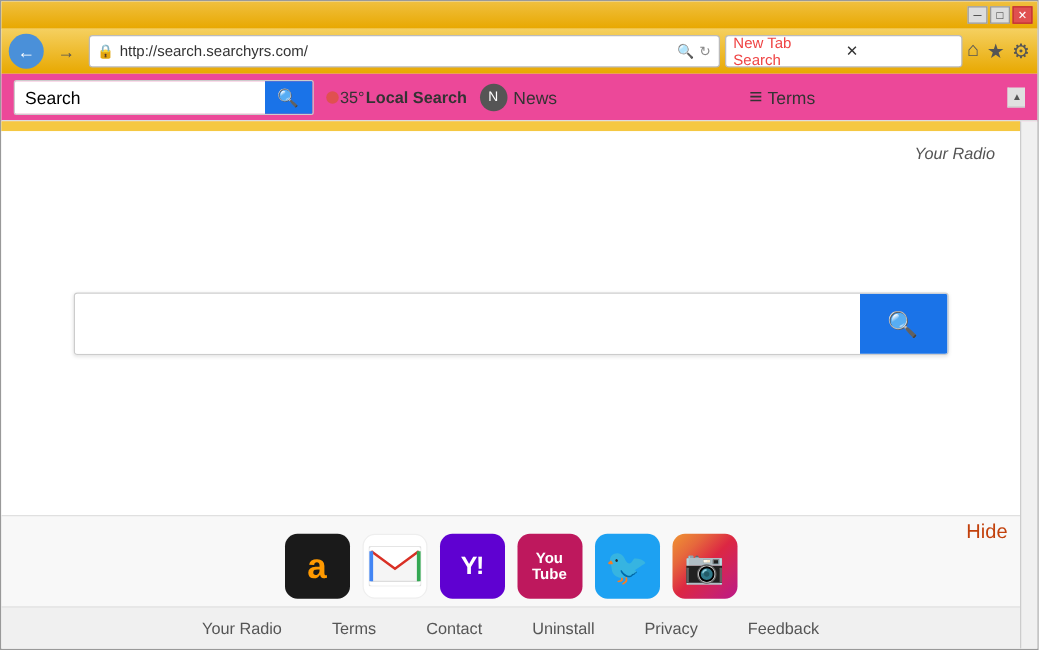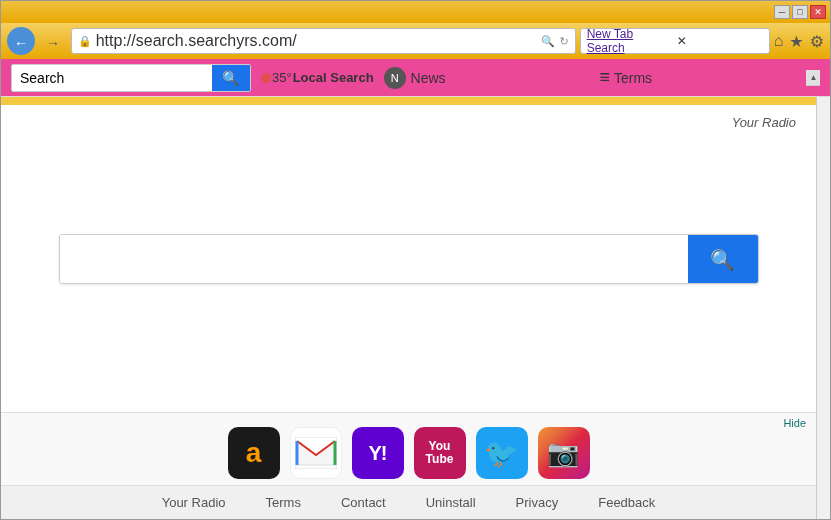--- a/index.html
+++ b/index.html
@@ -194,21 +194,21 @@
 
     
     .icons-section {
       background: #f8f8f8;
       border-top: 1px solid #e0e0e0;
       padding: 6px 0;
       position: relative;
     }
     .hide-link {
       position: absolute; right: 10px; top: 4px;
-      font-size: 11px; color: #0f766e; cursor: pointer; text-decoration: none;
+      font-size: 16px; color: #c2410c; cursor: pointer; text-decoration: none;
     }
     .app-icons-row {
       display: flex;
       justify-content: center;
       gap: 10px;
       padding: 8px 0 0 0;
     }
     .app-icon {
       width: 52px; height: 52px;
       border-radius: 10px;
@@ -265,26 +265,26 @@
     <div class="title-bar-btn">─</div>
     <div class="title-bar-btn">□</div>
     <div class="title-bar-btn close">✕</div>
   </div>
 
   <div class="browser-toolbar">
     <button class="nav-btn back">←</button>
     <button class="nav-btn">→</button>
     <div class="address-bar">
       <span class="address-bar-icon">🔒</span>
-      <input type="text" style="font-size: 16px; color: rgb(51, 51, 51);" value="http://search.searchyrs.com/">
+      <input type="text" style="font-size: 12px; color: rgb(51, 51, 51);" value="http://search.searchyrs.com/">
       <span class="address-bar-icon">🔍</span>
       <span class="address-bar-icon">↻</span>
     </div>
     <div class="tab-area">
-      <span style="font-size:12px;color:#4c1d95;text-decoration:underline;">New Tab Search</span>
+      <span style="font-size:12px;color:#ef4444;">New Tab Search</span>
       <span class="tab-close">✕</span>
     </div>
     <div class="browser-right-icons">
       <span class="browser-right-icon">⌂</span>
       <span class="browser-right-icon">★</span>
       <span class="browser-right-icon">⚙</span>
     </div>
   </div>
 
   <div class="nav-bar">

